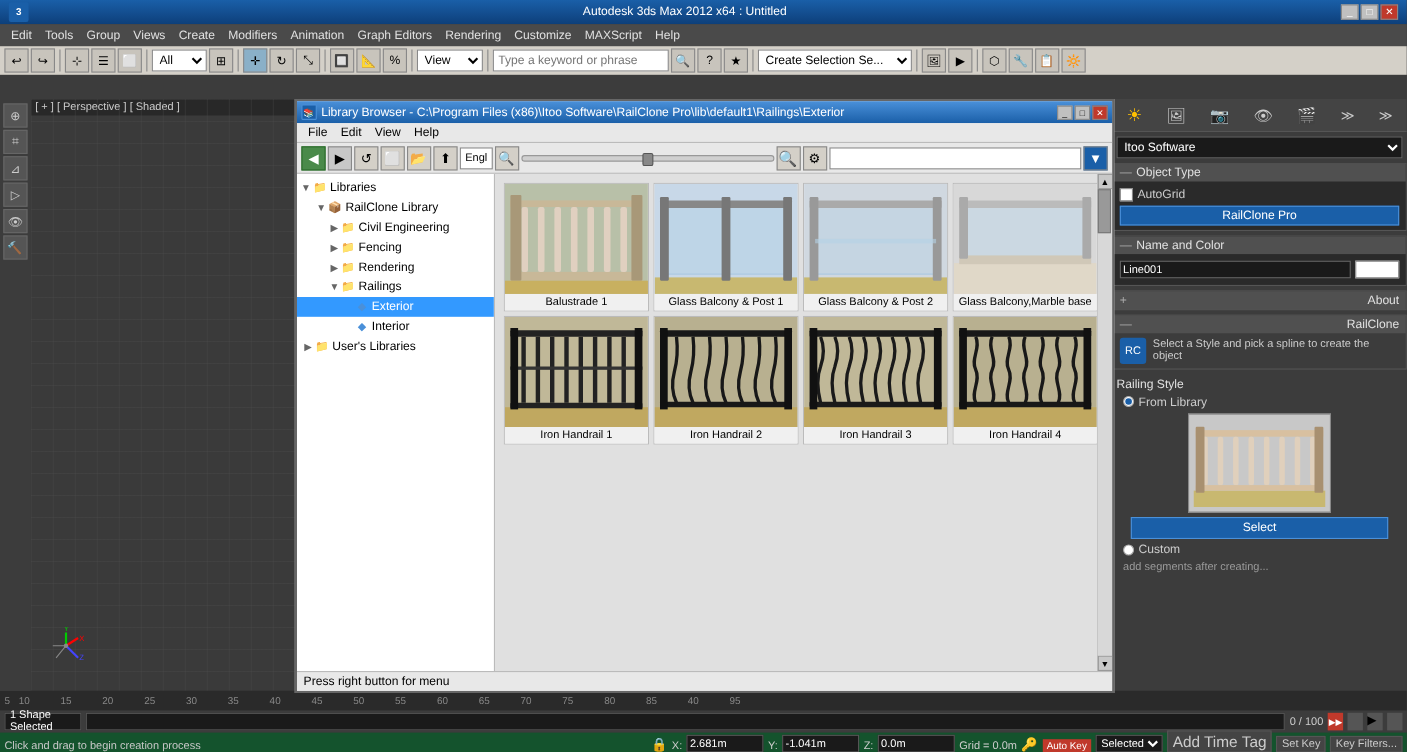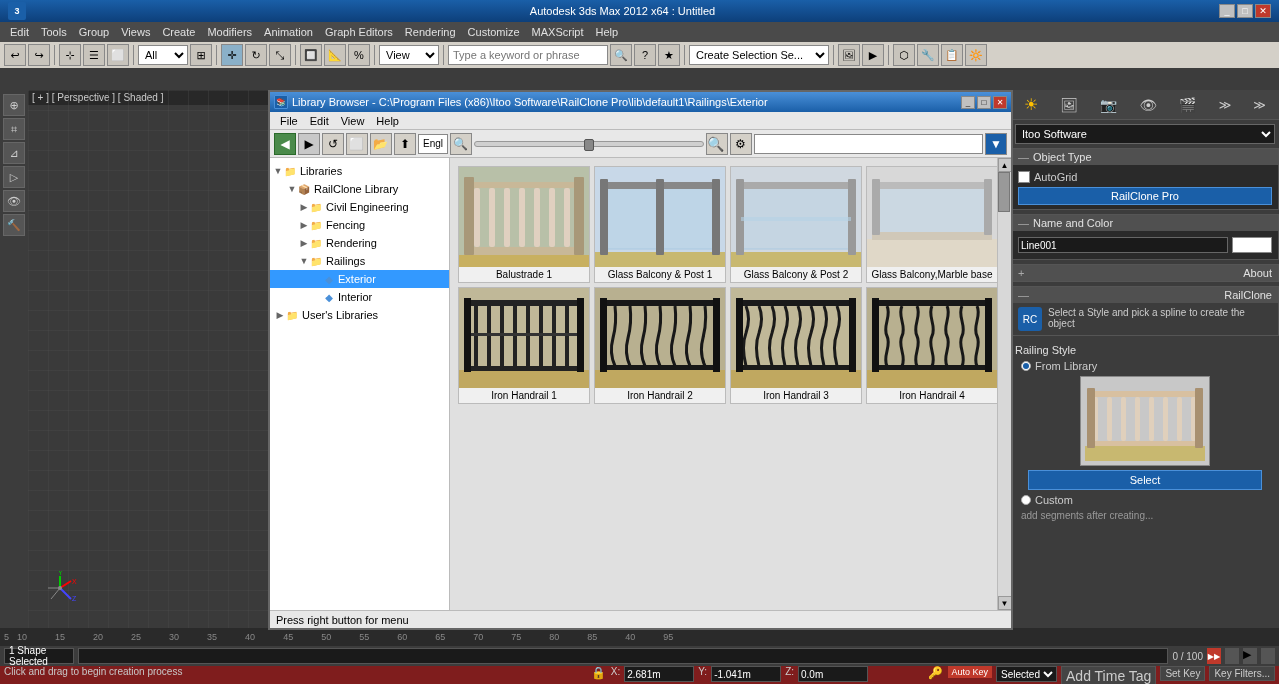--- a/index.html
+++ b/index.html
@@ -217,21 +217,21 @@
       background: #505050;
       color: #e0e0e0;
       font-size: 11px;
       padding: 2px 6px;
       display: flex;
       align-items: center;
       justify-content: space-between;
       cursor: pointer;
     }
     .about-body { padding: 4px 6px; color: #ccc; font-size: 10px; }
-    .radio-row { display: flex; align-items: center; gap: 4px; margin: 2px 6px; color: #ccc; font-size: 11px; }
+    .radio-row { display: flex; align-items: flex-start; gap: 4px; margin: 2px 6px; color: #ccc; font-size: 11px; }
     .radio-circle { width: 10px; height: 10px; border-radius: 50%; border: 1px solid #aaa; background: #fff; display: flex; align-items: center; justify-content: center; }
     .radio-dot { width: 6px; height: 6px; border-radius: 50%; background: #1a5fa8; }
 
     .preview-box {
       width: 130px;
       height: 90px;
       background: #c8c8c8;
       border: 1px solid #888;
       margin: 4px auto;
       display: flex;
@@ -864,21 +864,21 @@
         <span>0 / 100</span>
       </div>
       <div style="width:14px;height:16px;background:#c0392b;display:flex;align-items:center;justify-content:center;cursor:pointer;">
         <span style="color:#fff;font-size:8px;">▶▶</span>
       </div>
       <div style="width:14px;height:16px;background:#555;cursor:pointer;"></div>
       <div style="width:14px;height:16px;background:#555;cursor:pointer;">▶</div>
       <div style="width:14px;height:16px;background:#555;cursor:pointer;"></div>
     </div>
 
-    <div style="height:18px;background:#7f1d1d;display:flex;align-items:flex-start;padding:0 4px;gap:4px;">
+    <div style="height:18px;background:#14532d;display:flex;align-items:flex-end;padding:0 4px;gap:4px;">
       <span style="color:#c8c8c8;font-size:10px;">Click and drag to begin creation process</span>
       <div style="flex:1;"></div>
 
       <div style="color:#aaa;font-size:12px;">🔒</div>
 
       <span style="color:#ccc;font-size:10px;">X:</span>
       <div class="coord-field">
           <span>2.681m</span>
         </div>
       <span style="color:#ccc;font-size:10px;">Y:</span>

